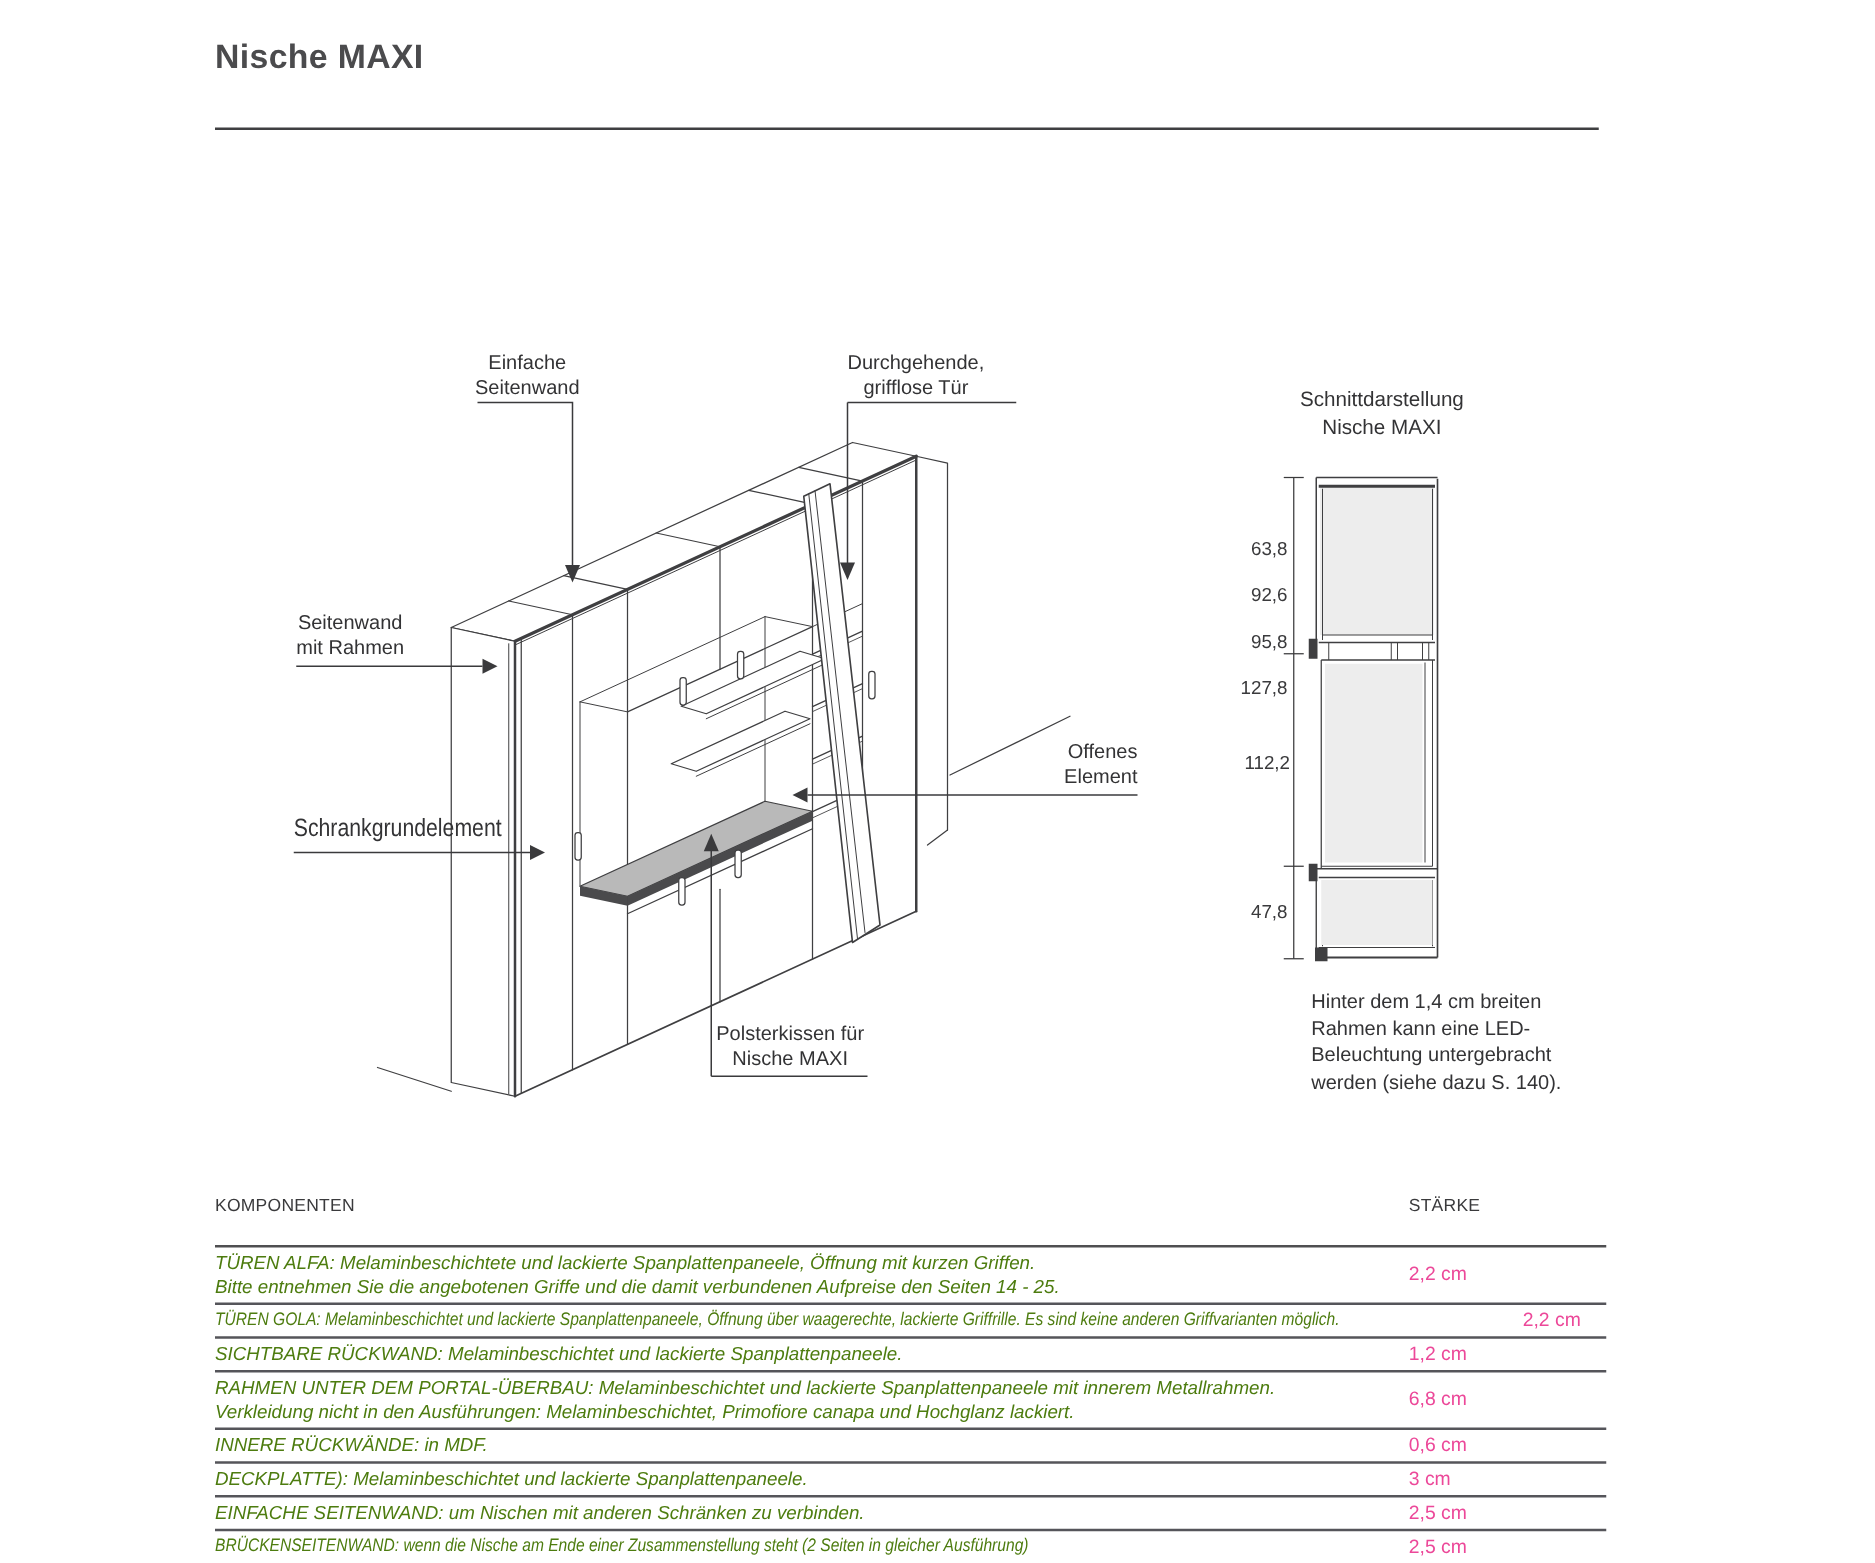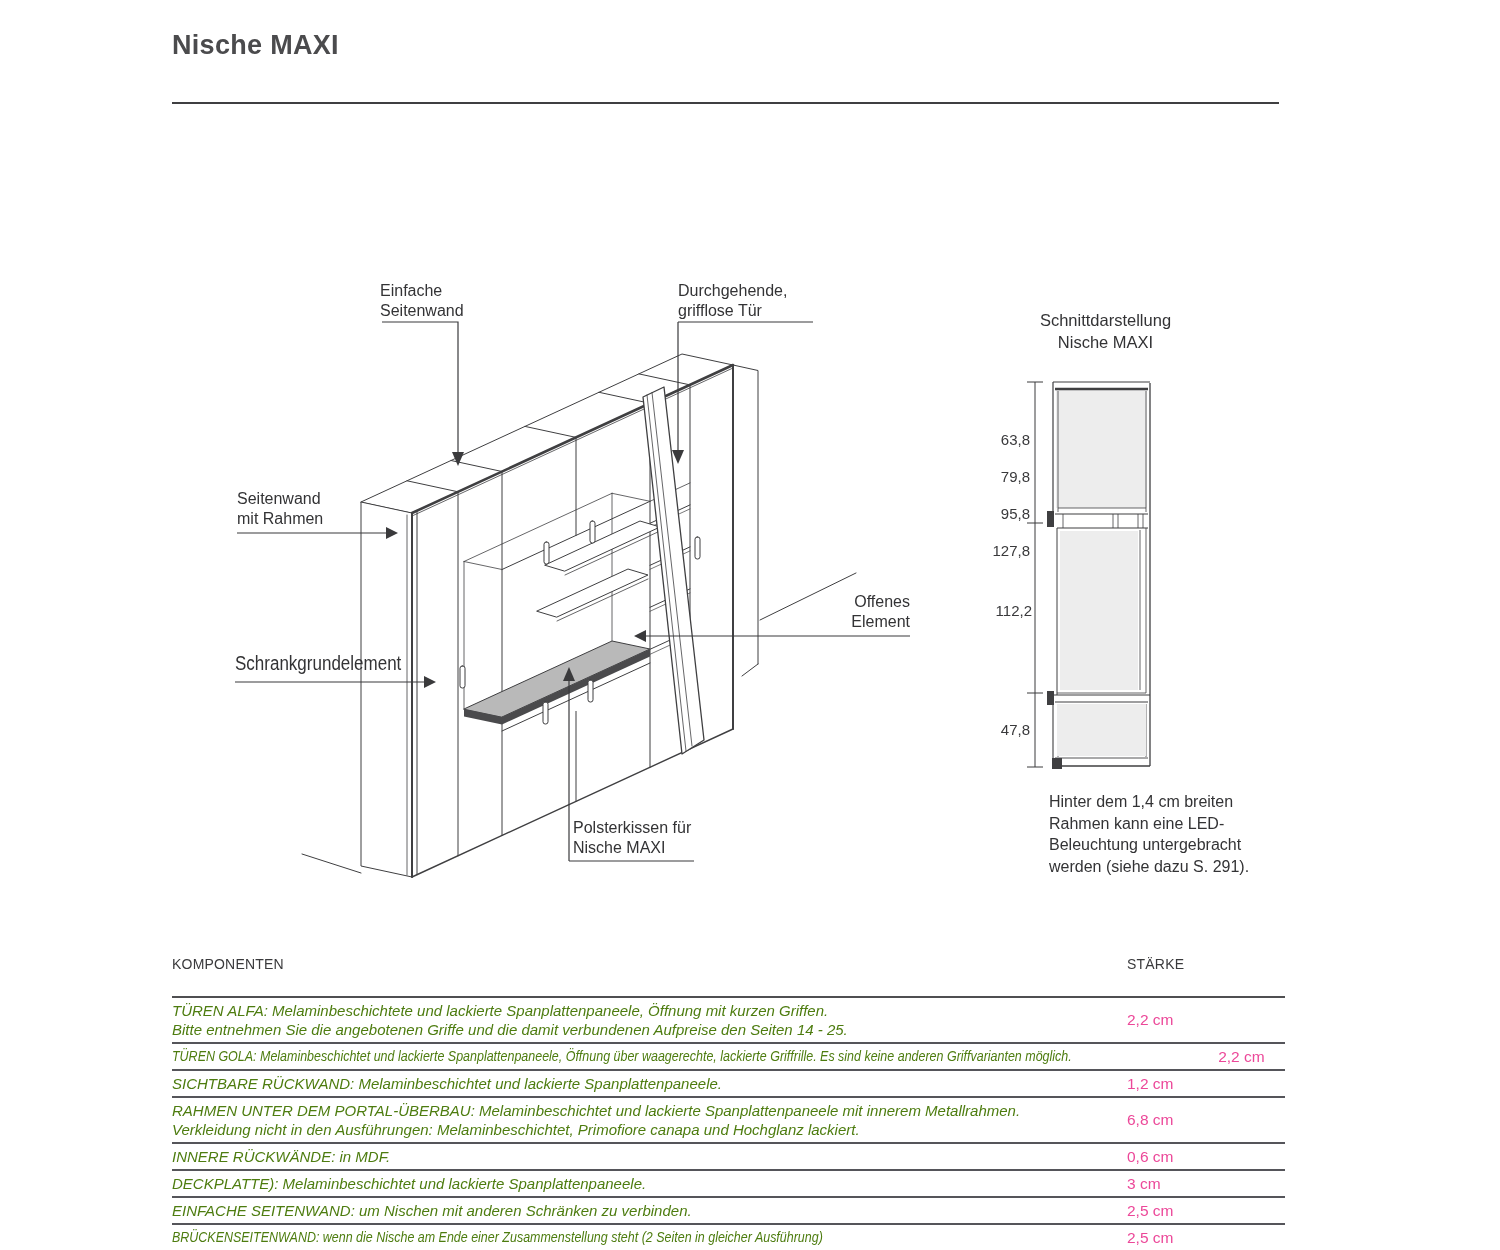--- a/index.html
+++ b/index.html
@@ -11,21 +11,21 @@
   .abs{position:absolute;}
   #page-title{
     left:172px;top:30px;font-size:27px;font-weight:bold;color:#4b4b4d;
     letter-spacing:.3px;
   }
   #header-rule{
     left:172px;top:102px;width:1107px;height:0;border-top:2px solid #3f3f41;
   }
   svg{position:absolute;left:0;top:0;}
   .dlabel{
-    font-size:16px;line-height:20px;color:#333335;white-space:pre-line;
+    font-size:16px;line-height:20px;color:#333335;white-space:pre-line;text-align:center;
   }
   .dlabel.right{text-align:right;}
   .cond-inner{display:inline-block;transform:scaleX(.85);transform-origin:0 50%;}
   .dim{font-size:15px;line-height:18.5px;color:#3a3a3c;text-align:right;white-space:pre-line;}
   #cs-title{left:1008px;top:309px;width:195px;text-align:center;font-size:16.5px;line-height:22px;color:#333335;white-space:pre-line;}
   #cs-note{left:1049px;top:791px;width:215px;font-size:16px;line-height:21.5px;color:#333335;white-space:pre-line;}
   
   #components-table{left:172px;top:956px;width:1113px;}
   .thead{display:flex;padding:0 0 24px 0;border-bottom:2px solid #4f4f51;font-size:14px;color:#3a3a3c;letter-spacing:.2px;}
   .trow{display:flex;align-items:center;padding:3px 0;border-bottom:2px solid #55555a;}
@@ -196,30 +196,30 @@
 <div class="abs dlabel" style="left:235px;top:653px;font-size:20px;"><span class="cond-inner">Schrankgrundelement</span></div>
 <div class="abs dlabel right" style="left:760px;top:592px;width:150px;">Offenes
 Element</div>
 <div class="abs dlabel" style="left:573px;top:818px;">Polsterkissen für
 Nische MAXI</div>
 
 <div class="abs" id="cs-title">Schnittdarstellung
 Nische MAXI</div>
 <div class="abs dim" style="right:470px;top:412px;">
   <div>63,8</div>
-  <div>79,8</div>
+  <div>92,6</div>
   <div>95,8</div>
   <div>127,8</div>
 </div>
 <div class="abs dim" style="right:468px;top:602px;">112,2</div>
 <div class="abs dim" style="right:470px;top:721px;">47,8</div>
 <div class="abs" id="cs-note">Hinter dem 1,4 cm breiten
 Rahmen kann eine LED-
 Beleuchtung untergebracht
-werden (siehe dazu S. 291).</div>
+werden (siehe dazu S. 140).</div>
 
 <div class="abs" id="components-table">
   <div class="thead">
     <div class="th-comp">KOMPONENTEN</div>
     <div>STÄRKE</div>
   </div>
   <div class="trow">
     <div class="tdesc">TÜREN ALFA: Melaminbeschichtete und lackierte Spanplattenpaneele, Öffnung mit kurzen Griffen.
 Bitte entnehmen Sie die angebotenen Griffe und die damit verbundenen Aufpreise den Seiten 14 - 25.</div>
     <div class="tval">2,2 cm</div>

